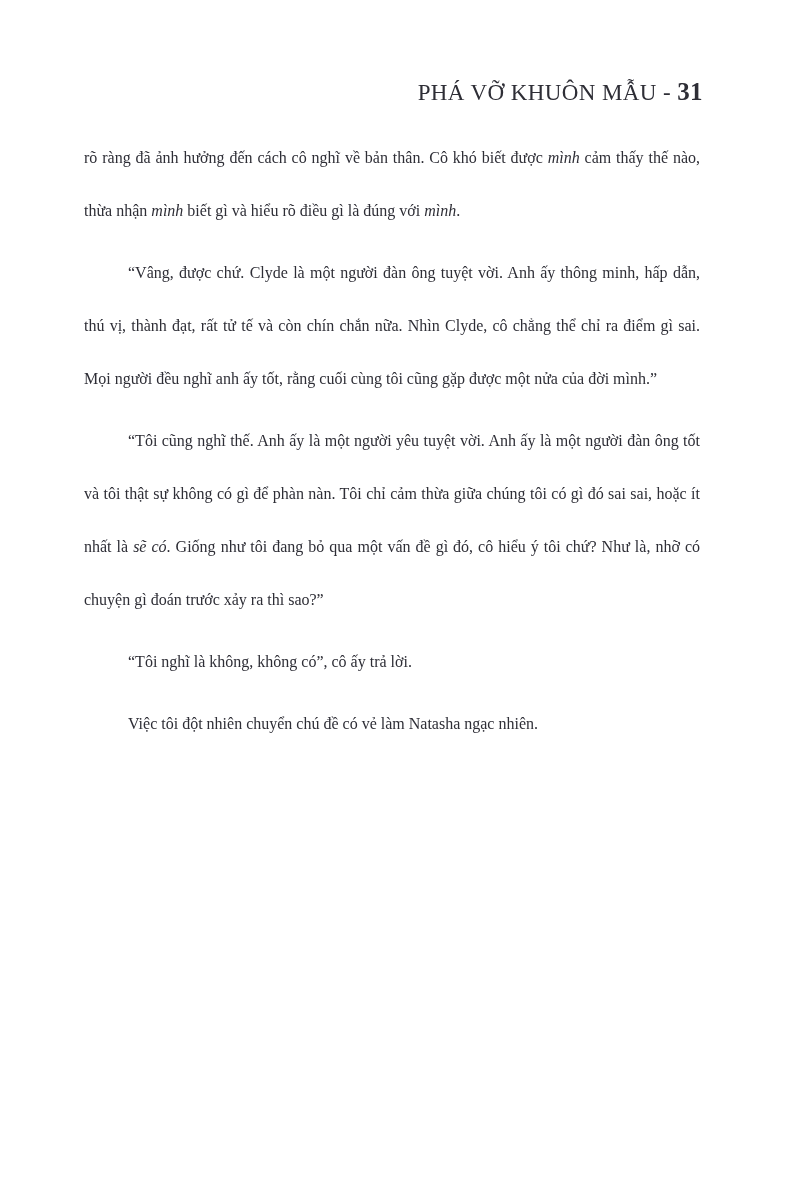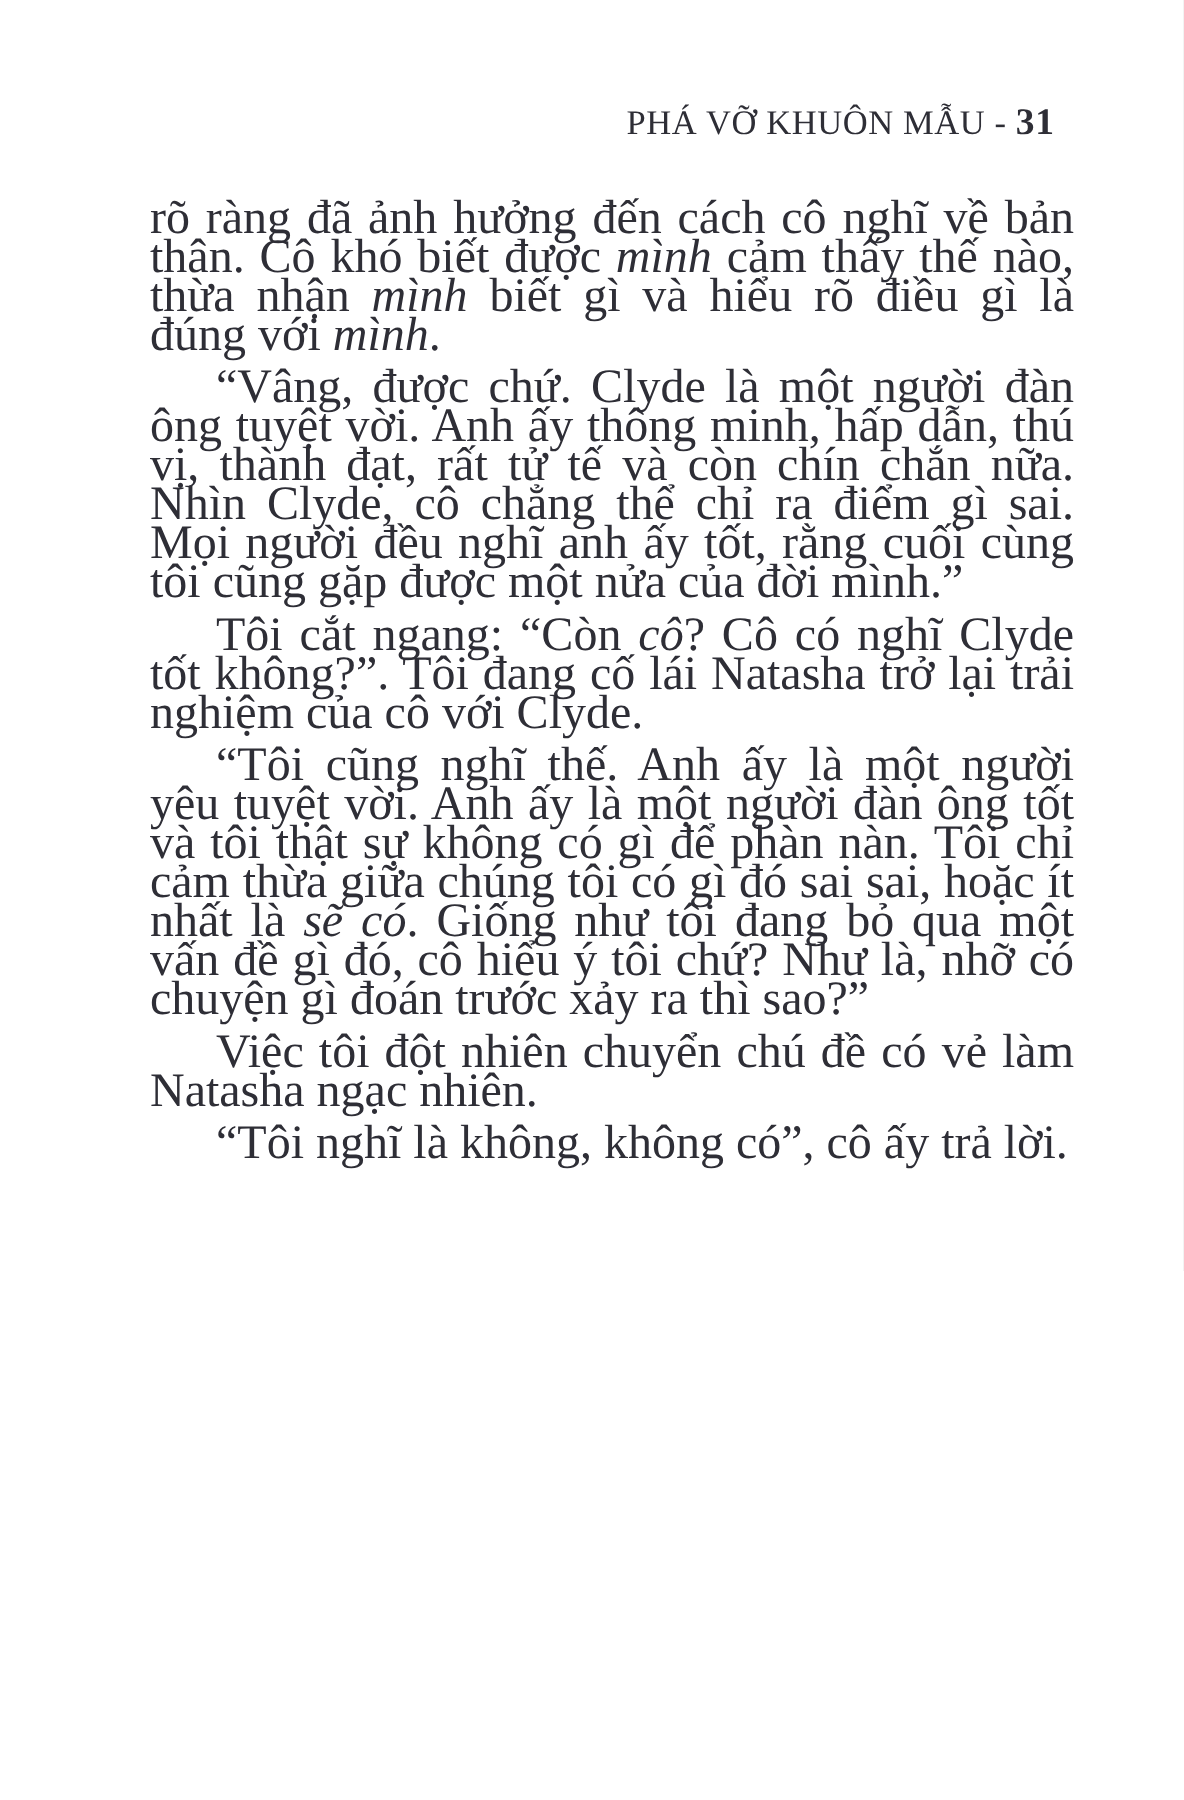--- a/index.html
+++ b/index.html
@@ -16,40 +16,40 @@
     width: 789px;
     height: 1200px;
     margin: 0 auto;
     background: var(--paper);
     overflow: hidden;
     font-family: "Liberation Serif", "DejaVu Serif", serif;
     color: var(--ink);
   }
   .running-head {
     position: absolute;
-    top: 68px;
+    top: 78px;
     right: 86px;
     font-size: 23px;
     line-height: 28px;
     letter-spacing: 0.4px;
     white-space: nowrap;
     color: var(--ink);
     text-align: right;
   }
   .running-head .page-num {
     font-size: 25px;
     font-weight: 600;
   }
   .body-text {
     position: absolute;
     top: 131px;
-    left: 100px;
+    left: 84px;
     width: 616px;
-    font-size: 32px;
-    line-height: 26px;
+    font-size: 16px;
+    line-height: 53px;
     text-align: justify;
     color: var(--ink);
   }
   .body-text p {
     margin: 0;
   }
   .body-text p + p {
     margin-top: 9px;
   }
   .body-text p.indent {
@@ -62,18 +62,17 @@
 </head>
 <body>
 
 <div class="page">
   <div class="running-head">
     <span>PHÁ VỠ KHUÔN MẪU</span><span> - </span><span class="page-num">31</span>
   </div>
   <main class="body-text">
       <p class=""><span>rõ ràng đã ảnh hưởng đến cách cô nghĩ về bản thân. Cô khó biết được </span><i>mình</i><span> cảm thấy thế nào, thừa nhận </span><i>mình</i><span> biết gì và hiểu rõ điều gì là đúng với </span><i>mình</i><span>.</span></p>
       <p class="indent"><span>“Vâng, được chứ. Clyde là một người đàn ông tuyệt vời. Anh ấy thông minh, hấp dẫn, thú vị, thành đạt, rất tử tế và còn chín chắn nữa. Nhìn Clyde, cô chẳng thể chỉ ra điểm gì sai. Mọi người đều nghĩ anh ấy tốt, rằng cuối cùng tôi cũng gặp được một nửa của đời mình.”</span></p>
-      <p class="indent"><span>Tôi cắt ngang: “Còn </span><i>cô</i><span>? Cô có nghĩ Clyde tốt không?”. Tôi đang cố lái Natasha trở lại trải nghiệm của cô với Clyde.</span></p>
       <p class="indent"><span>“Tôi cũng nghĩ thế. Anh ấy là một người yêu tuyệt vời. Anh ấy là một người đàn ông tốt và tôi thật sự không có gì để phàn nàn. Tôi chỉ cảm thừa giữa chúng tôi có gì đó sai sai, hoặc ít nhất là </span><i>sẽ có</i><span>. Giống như tôi đang bỏ qua một vấn đề gì đó, cô hiểu ý tôi chứ? Như là, nhỡ có chuyện gì đoán trước xảy ra thì sao?”</span></p>
+      <p class="indent"><span>“Tôi nghĩ là không, không có”, cô ấy trả lời.</span></p>
       <p class="indent"><span>Việc tôi đột nhiên chuyển chú đề có vẻ làm Natasha ngạc nhiên.</span></p>
-      <p class="indent"><span>“Tôi nghĩ là không, không có”, cô ấy trả lời.</span></p>
     </main>
 </div>
 
 </body></html>

